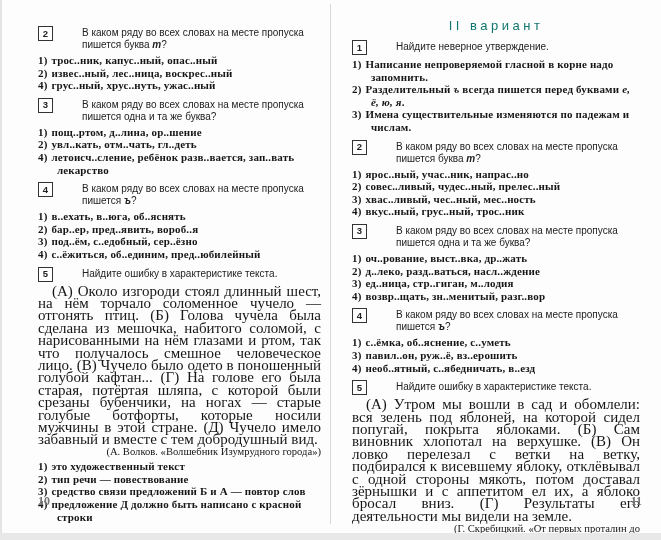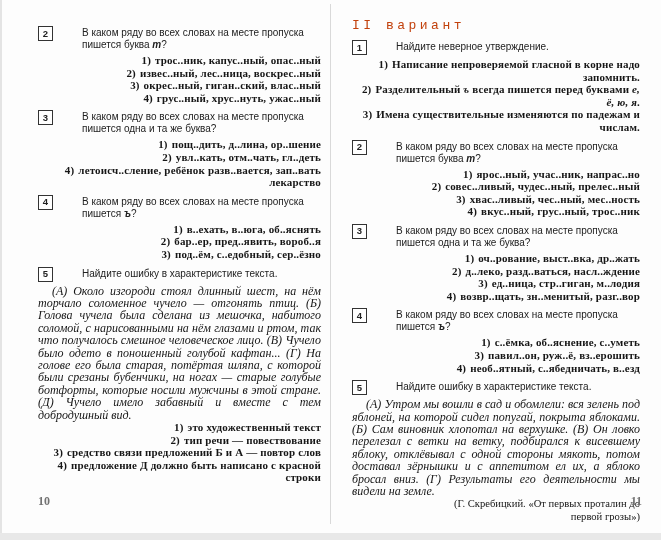--- a/index.html
+++ b/index.html
@@ -3,30 +3,30 @@
 <meta charset="utf-8">
 <style>
   html,body{margin:0;padding:0;background:#fff;}
   .spread{position:relative;width:661px;height:540px;background:#fdfdfd;overflow:hidden;}
   .edge-left{position:absolute;left:0;top:0;width:2px;height:100%;background:#e4e4e4;}
   .edge-bottom{position:absolute;left:0;bottom:0;width:100%;height:7px;background:#e8e8e8;}
   .divider{position:absolute;left:330px;top:4px;width:1px;height:520px;background:#d9d9d9;}
   .page{position:absolute;color:#1b1b1b;}
   .page-l{left:38px;top:26px;width:283px;}
   .page-r{left:352px;top:18px;width:288px;}
-  .variant{font-family:Liberation Mono, monospace;font-size:13px;letter-spacing:3.5px;margin:0 0 7px 0;color:#c2410c;}
+  .variant{font-family:Liberation Sans, sans-serif;text-align:center;font-size:13px;letter-spacing:3.5px;margin:0 0 7px 0;color:#0f766e;}
   .qblock{margin:0;}
   .qhead{display:flex;gap:9px;margin-bottom:3px;font-family:"Liberation Sans","DejaVu Sans",sans-serif;font-size:10px;line-height:12px;color:#222;}
   .qnum{flex:0 0 auto;width:13px;height:13px;border:1px solid #333;display:flex;align-items:center;justify-content:center;font-weight:700;font-size:9.5px;background:#fff;}
   .qprompt{flex:1;padding-top:1px;margin-left:20px;}
   .pb{font-weight:700;font-style:italic;}
   .opts{font-family:"Liberation Serif","DejaVu Serif",serif;font-size:11px;line-height:12.6px;font-weight:600;margin:0 0 6px 0;letter-spacing:0.15px;color:#161616;}
-  .opt{padding-left:19px;text-indent:-19px;text-align:right;}
+  .opt{padding-left:19px;text-indent:-19px;}
   .on{margin-right:4px;}
-  .passage{font-family:"Liberation Serif","DejaVu Serif",serif;font-size:12px;line-height:12.4px;text-align:justify;text-indent:14px;margin:1px 0 0 0;color:#161616;font-style:italic;}
+  .passage{font-family:"Liberation Serif","DejaVu Serif",serif;font-size:15px;line-height:12.4px;text-align:justify;text-indent:14px;margin:1px 0 0 0;color:#161616;}
   .attrib{font-family:"Liberation Serif","DejaVu Serif",serif;font-size:10.6px;line-height:12.4px;text-align:right;color:#161616;}
   .attrib-l{margin-left:64px;margin-bottom:2px;}
   .attrib-r{margin-left:86px;margin-top:1px;}
   .pagenum{position:absolute;top:494px;font-family:"Liberation Serif","DejaVu Serif",serif;font-weight:700;font-size:12px;color:#737373;}
   .pagenum-l{left:38px;}
   .pagenum-r{left:354px;width:288px;text-align:right;}
 </style>
 </head>
 <body>
 
@@ -37,55 +37,56 @@
   <div class="page page-l">
 
     <section class="qblock">
       <div class="qhead">
         <span class="qnum">2</span>
         <span class="qprompt"><span>В каком ряду во всех словах на месте пропуска пишется буква </span><span class="pb">т</span><span>?</span></span>
       </div>
       <div class="opts">
         <div class="opt"><span class="on">1)</span><span>трос..ник, капус..ный, опас..ный</span></div>
         <div class="opt"><span class="on">2)</span><span>извес..ный, лес..ница, воскрес..ный</span></div>
-        <div class="opt"><span class="on">3)</span><span>окрес..ный, гиган..ский, влас..ный</span></div>
         <div class="opt"><span class="on">4)</span><span>грус..ный, хрус..нуть, ужас..ный</span></div>
       </div>
     </section>
 
     <section class="qblock">
       <div class="qhead">
         <span class="qnum">3</span>
         <span class="qprompt"><span>В каком ряду во всех словах на месте пропуска пишется одна и та же буква?</span></span>
       </div>
       <div class="opts">
-        <div class="opt"><span class="on">1)</span><span>пощ..дить, д..лина, ор..шение</span></div>
+        <div class="opt"><span class="on">1)</span><span>пощ..ртом, д..лина, ор..шение</span></div>
         <div class="opt"><span class="on">2)</span><span>увл..кать, отм..чать, гл..деть</span></div>
         <div class="opt"><span class="on">4)</span><span>летоисч..сление, ребёнок разв..вается, зап..вать лекарство</span></div>
       </div>
     </section>
 
     <section class="qblock">
       <div class="qhead">
         <span class="qnum">4</span>
         <span class="qprompt"><span>В каком ряду во всех словах на месте пропуска пишется </span><span class="pb">ъ</span><span>?</span></span>
       </div>
       <div class="opts">
         <div class="opt"><span class="on">1)</span><span>в..ехать, в..юга, об..яснять</span></div>
         <div class="opt"><span class="on">2)</span><span>бар..ер, пред..явить, вороб..я</span></div>
         <div class="opt"><span class="on">3)</span><span>под..ём, с..едобный, сер..ёзно</span></div>
+        <div class="opt"><span class="on">4)</span><span>с..ёжиться, об..единим, пред..юбилейный</span></div>
       </div>
     </section>
 
     <section class="qblock">
       <div class="qhead">
         <span class="qnum">5</span>
         <span class="qprompt"><span>Найдите ошибку в характеристике текста.</span></span>
       </div>
       <div class="passage">(А) Около изгороди стоял длинный шест, на нём торчало соломенное чучело — отгонять птиц. (Б) Голова чучела была сделана из мешочка, набитого соломой, с нарисованными на нём глазами и ртом, так что получалось смешное человеческое лицо. (В) Чучело было одето в поношенный голубой кафтан... (Г) На голове его была старая, потёртая шляпа, с которой были срезаны бубенчики, на ногах — старые голубые ботфорты, которые носили мужчины в этой стране. (Д) Чучело имело забавный и вместе с тем добродушный вид.</div>
+      <div class="attrib attrib-l">(А. Волков. «Волшебник Изумрудного города»)</div>
       <div class="opts">
         <div class="opt"><span class="on">1)</span><span>это художественный текст</span></div>
         <div class="opt"><span class="on">2)</span><span>тип речи — повествование</span></div>
         <div class="opt"><span class="on">3)</span><span>средство связи предложений Б и А — повтор слов</span></div>
         <div class="opt"><span class="on">4)</span><span>предложение Д должно быть написано с красной строки</span></div>
       </div>
     </section>
   </div>
 
   <div class="page page-r">

